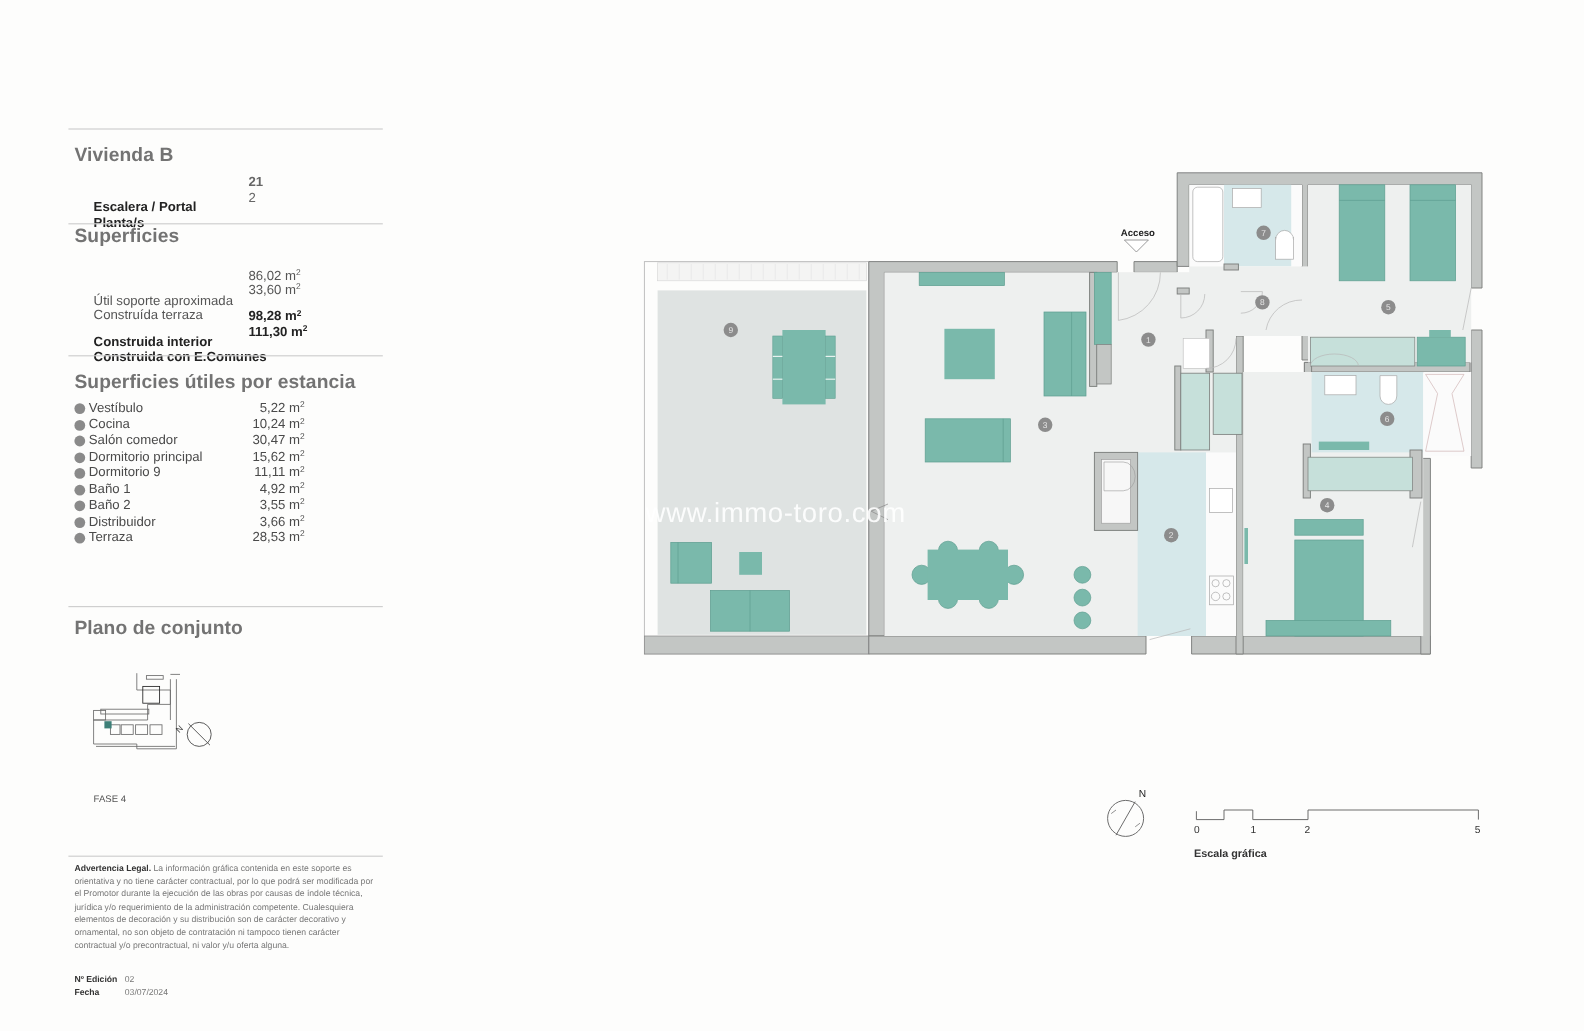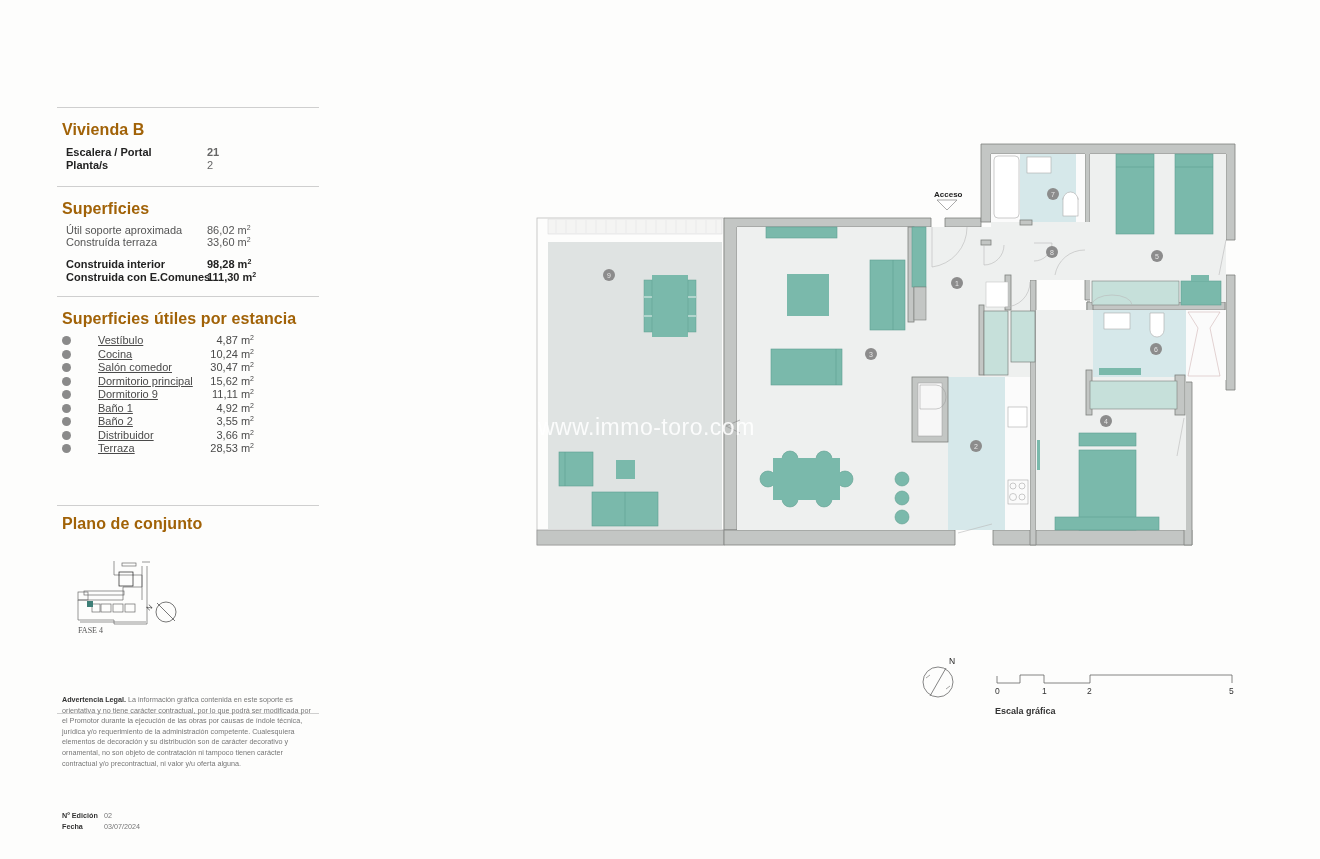--- a/index.html
+++ b/index.html
@@ -1,36 +1,36 @@
 <!DOCTYPE html>
 <html><head>
 <meta charset="utf-8">
 <style>
   html, body { margin: 0; padding: 0; }
   body {
     width: 1320px; height: 859px; background: #fdfdfc; position: relative; overflow: hidden;
     font-family: "Liberation Sans", "DejaVu Sans", sans-serif; color: #2b2b2b;
   }
   .rule { position: absolute; left: 57px; width: 262px; height: 1px; background: #cfcfcf; }
-  .h-title { position: absolute; left: 62px; font-size: 16px; color: #a16207; font-weight: bold; letter-spacing: 0.1px; }
+  .h-title { position: absolute; left: 62px; font-size: 16px; color: #737373; font-weight: bold; letter-spacing: 0.1px; }
   .row { position: absolute; left: 62px; width: 200px; font-size: 11px; line-height: 13px; }
-  .row .k { position: absolute; left: 4px; }
+  .row .k { position: absolute; left: 16px; margin-top: 21px; }
   .row .v { position: absolute; left: 145px; white-space: nowrap; }
   .row.bold { font-weight: bold; color: #222; }
   .row.light { color: #555; }
   sup { font-size: 7px; vertical-align: top; line-height: 8px; }
   .room-row { position: absolute; left: 62px; width: 192px; font-size: 11px; line-height: 13.5px; color: #4a4a4a; }
   .room-row .dot { position: absolute; left: 0; top: 2px; width: 9px; height: 9px; border-radius: 50%; background: #8a8a8a; }
-  .room-row .name { position: absolute; left: 36px; text-decoration: underline; }
+  .room-row .name { position: absolute; left: 12px; }
   .room-row .val { position: absolute; right: 0; text-align: right; white-space: nowrap; }
-  .legal { position: absolute; left: 62px; top: 695px; width: 250px; font-size: 7.2px; line-height: 10.6px; color: #777; }
+  .legal { position: absolute; left: 62px; top: 719px; width: 250px; font-size: 7.2px; line-height: 10.6px; color: #777; }
   .legal b { color: #333; }
   .meta { position: absolute; left: 62px; font-size: 7.2px; color: #777; }
   .meta b { color: #333; display: inline-block; width: 42px; }
-  .fase { position: absolute; left: 78px; top: 626px; font-size: 8px; color: #555; font-family: Liberation Serif, serif; }
+  .fase { position: absolute; left: 78px; top: 661px; font-size: 8px; color: #555; }
   .plan { position: absolute; left: 0; top: 0; }
   .watermark { position: absolute; left: 538px; top: 414px; font-size: 23px; color: rgba(255,255,255,0.88); letter-spacing: 0.5px; pointer-events: none; }
   .scale-label { position: absolute; left: 995px; top: 706px; font-size: 9px; font-weight: bold; color: #333; }
   .tick { position: absolute; top: 686px; font-size: 8.5px; color: #333; }
   .acceso { position: absolute; left: 934px; top: 190px; font-size: 8px; font-weight: bold; color: #222; }
 </style>
 </head>
 <body>
 
 <div class="rule" style="top:107px"></div>
@@ -38,21 +38,21 @@
 <div class="row bold" style="top:146px">
   <span class="k">Escalera / Portal</span>
   <span class="v" style="font-weight:bold;color:#666">21</span>
 </div>
 <div class="row bold" style="top:159px">
   <span class="k">Planta/s</span>
   <span class="v" style="font-weight:normal;color:#666">2</span>
 </div>
 <div class="rule" style="top:186px"></div>
 
-<div class="h-title" style="top:200px">Superficies</div>
+<div class="h-title" style="top:189px">Superficies</div>
 <div class="row light" style="top:224px">
   <span class="k">Útil soporte aproximada</span>
   <span class="v"><span>86,02 m</span><sup>2</sup></span>
 </div>
 <div class="row light" style="top:236px">
   <span class="k">Construída terraza</span>
   <span class="v"><span>33,60 m</span><sup>2</sup></span>
 </div>
 <div class="row bold" style="top:258px">
   <span class="k">Construida interior</span>
@@ -62,21 +62,21 @@
   <span class="k">Construida con E.Comunes</span>
   <span class="v"><span>111,30 m</span><sup>2</sup></span>
 </div>
 <div class="rule" style="top:296px"></div>
 
 <div class="h-title" style="top:310px">Superficies útiles por estancia</div>
 <div id="room-list">
     <div class="room-row" style="top: 334px;">
       <span class="dot"></span>
       <span class="name">Vestíbulo</span>
-      <span class="val"><span>4,87 m</span><sup>2</sup></span>
+      <span class="val"><span>5,22 m</span><sup>2</sup></span>
     </div>
     <div class="room-row" style="top: 347.5px;">
       <span class="dot"></span>
       <span class="name">Cocina</span>
       <span class="val"><span>10,24 m</span><sup>2</sup></span>
     </div>
     <div class="room-row" style="top: 361px;">
       <span class="dot"></span>
       <span class="name">Salón comedor</span>
       <span class="val"><span>30,47 m</span><sup>2</sup></span>

